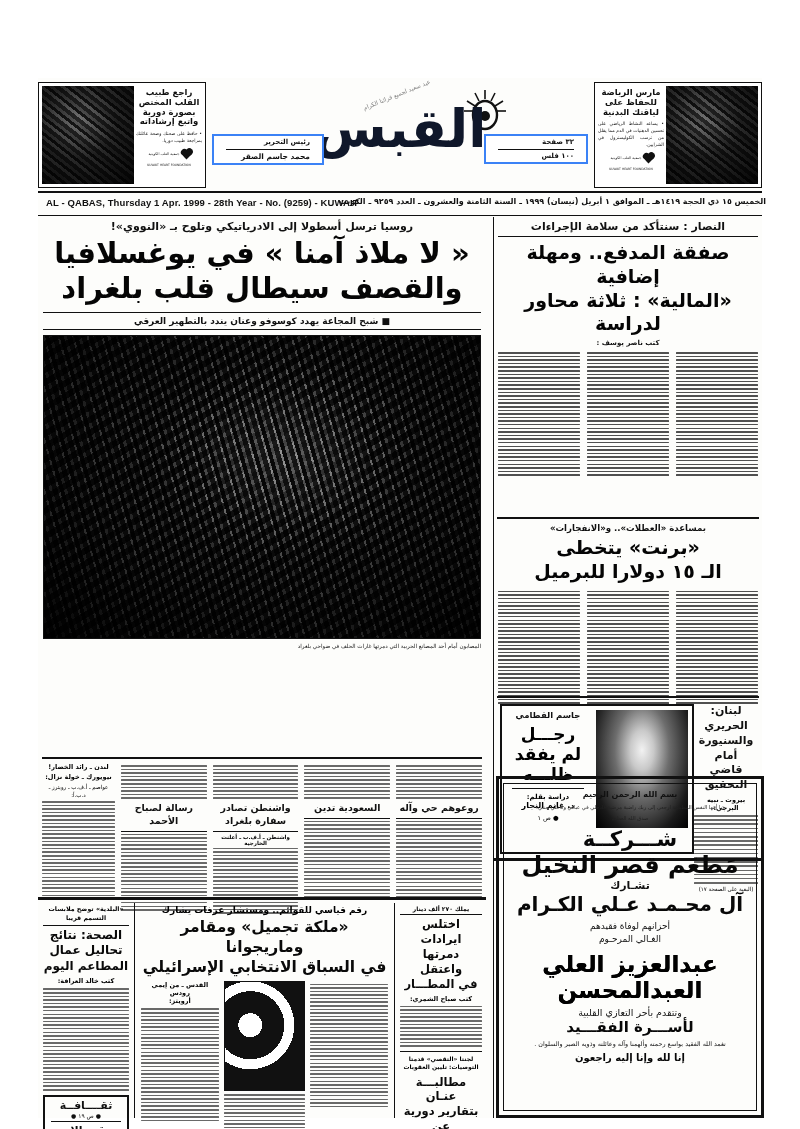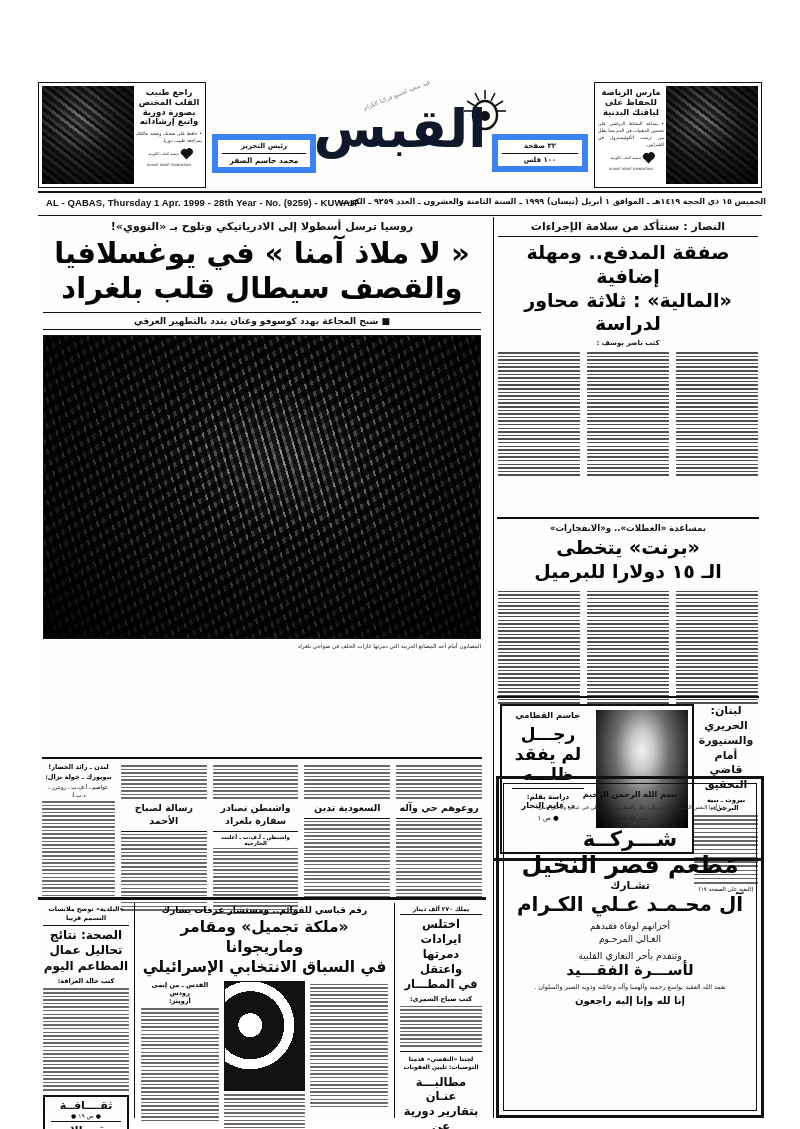--- a/index.html
+++ b/index.html
@@ -47,22 +47,22 @@
   .heart:after{top:0;left:3.5px;}
 
   .logo-wrap{position:absolute;left:168px;top:4px;width:388px;height:104px;}
   .logo-word{
     position:absolute;left:50%;top:20px;transform:translateX(-50%);
     font-size:53px;font-weight:bold;color:#0f172a;letter-spacing:-2px;
     line-height:1;font-family:"DejaVu Sans",sans-serif;white-space:nowrap;
   }
   .logo-sun{position:absolute;left:calc(50% + 62px);top:6px;width:46px;height:46px;}
   .logo-sun svg{display:block;}
-  .mini-box{position:absolute;border:6px solid #3b82f6;background:#fff;text-align:center;
-            font-size:7px;font-weight:bold;color:#111;line-height:1.5;padding:1px 4px;}
+  .mini-box{position:absolute;border:2px solid #3b82f6;background:#fff;
+            font-size:7px;font-weight:bold;color:#111;line-height:1.5;padding:1px 12px;}
   .mini-pages{right:6px;top:52px;width:76px;}
   .mini-editor{left:6px;top:52px;width:84px;}
   .mini-editor .e1{font-size:7px;}
   .mini-editor .e2{font-size:7.5px;}
   .mast-script{position:absolute;left:118px;top:16px;width:110px;font-size:6px;color:#444;
                transform:rotate(-22deg);opacity:.65;}
 
   
   .datebar{position:absolute;left:6px;top:115px;width:724px;height:22px;}
   .date-en{position:absolute;left:2px;top:4px;font-size:9.5px;font-weight:bold;color:#111;
@@ -501,20 +501,21 @@
         <div class="inner">
           <div class="ob-bism ar">بسم الله الرحمن الرحيم</div>
           <div class="ob-verse ar">«يا أيتها النفس المطمئنة ارجعي إلى ربك راضية مرضية فادخلي في عبادي وادخلي جنتي»</div>
           <div class="ob-verse ar" style="margin-top:-2px">صدق الله العظيم</div>
           <div class="ob-l1 ar">شـــركــة</div>
           <div class="ob-l2 ar">مَطعَم قصر النخيل</div>
           <div class="ob-l3 ar">تشـارك</div>
           <div class="ob-l4 ar">آل محـمـد عـلي الكـرام</div>
           <div class="ob-sm ar" style="margin-top:4px">أحزانهم لوفاة فقيدهم</div>
           <div class="ob-sm ar">الغـالي المرحـوم</div>
+          <div class="ob-name ar" style="margin-top:5px">عبدالعزيز العلي العبدالمحسن</div>
           <div class="ob-l5 ar" style="margin-top:4px">وتتقدم بأحر التعازي القلبية</div>
           <div class="ob-l6 ar">لأســـرة الفقـــيد</div>
           <div class="ob-fine ar">تغمد الله الفقيد بواسع رحمته وألهمنا وآله وعائلته وذويه الصبر والسلوان .</div>
           <div class="ob-last ar">إنا لله وإنا إليه راجعون</div>
         </div>
       </div>
     </div>
 
     <div class="col-right">
 

